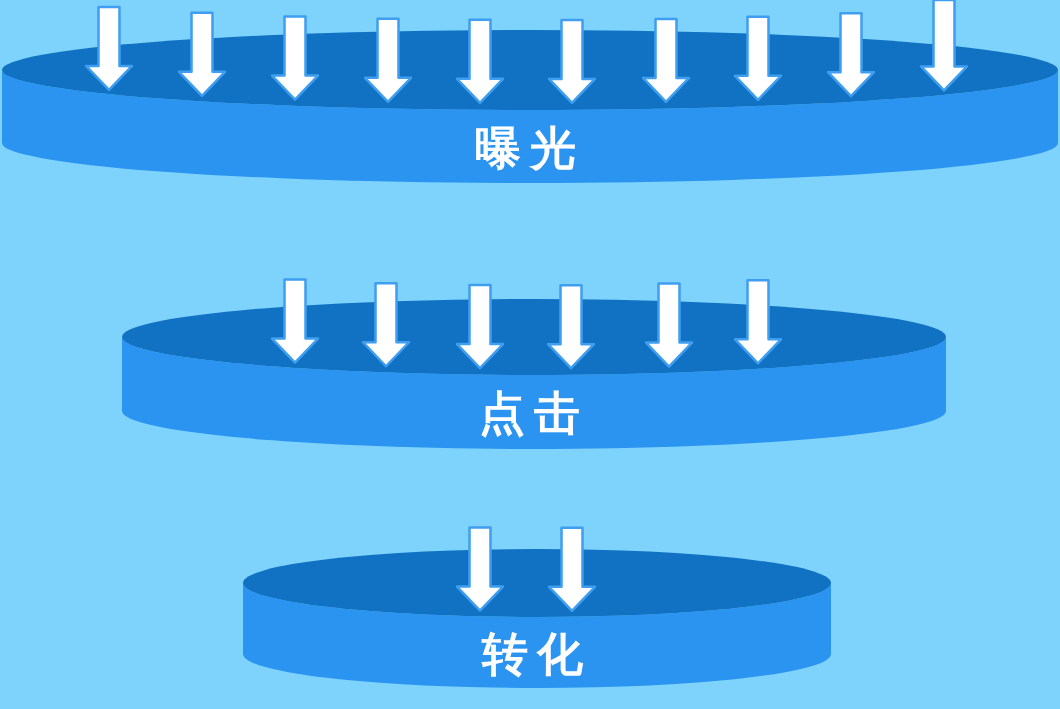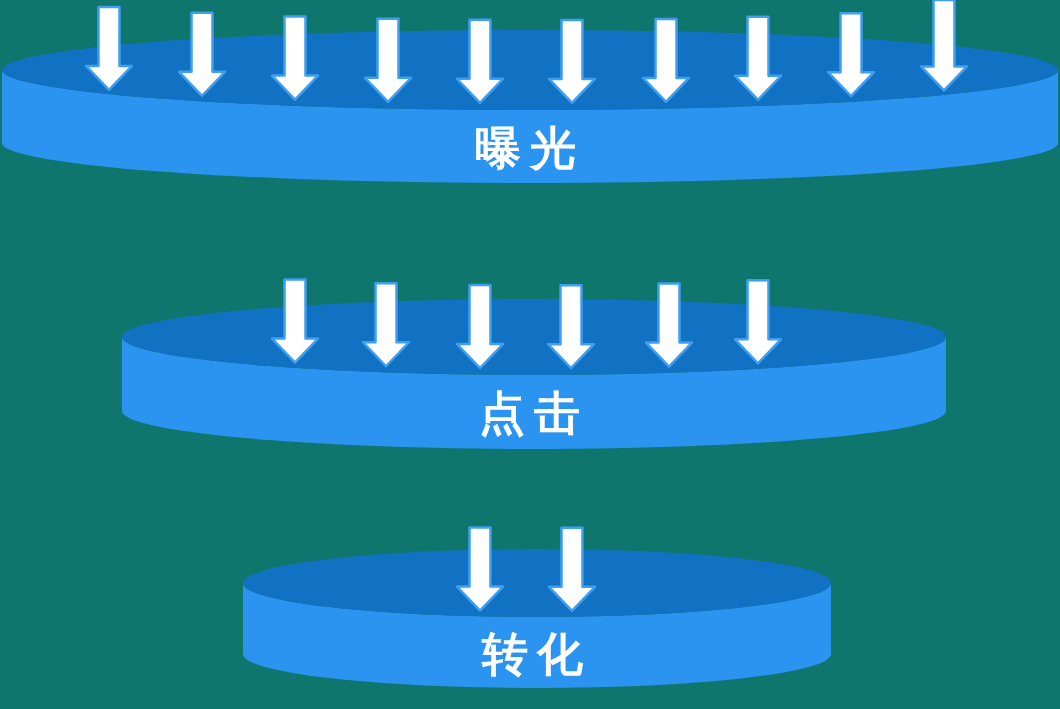--- a/index.html
+++ b/index.html
@@ -4,21 +4,21 @@
 <style>
   html, body {
     margin: 0;
     padding: 0;
     background: #ffffff;
   }
   .canvas {
     position: relative;
     width: 1060px;
     height: 709px;
-    background: #0f766e;
+    background: #7dd3fc;
     overflow: hidden;
     font-family: "DejaVu Sans", "Liberation Sans", sans-serif;
   }
   svg { display: block; }
   .stage-label {
     font-family: "DejaVu Sans", "Liberation Sans", sans-serif;
     font-weight: bold;
     font-size: 46px;
     letter-spacing: 9px;
     fill: #ffffff;

